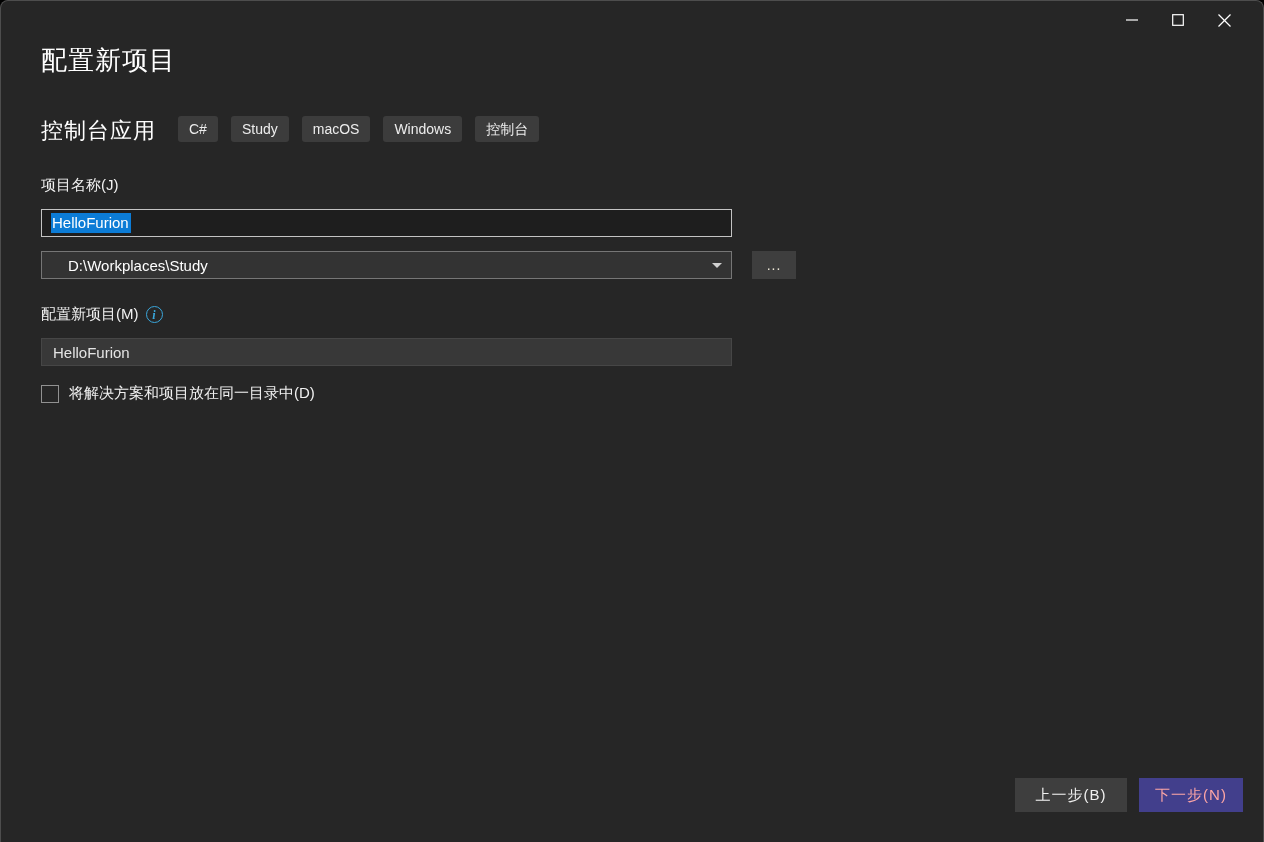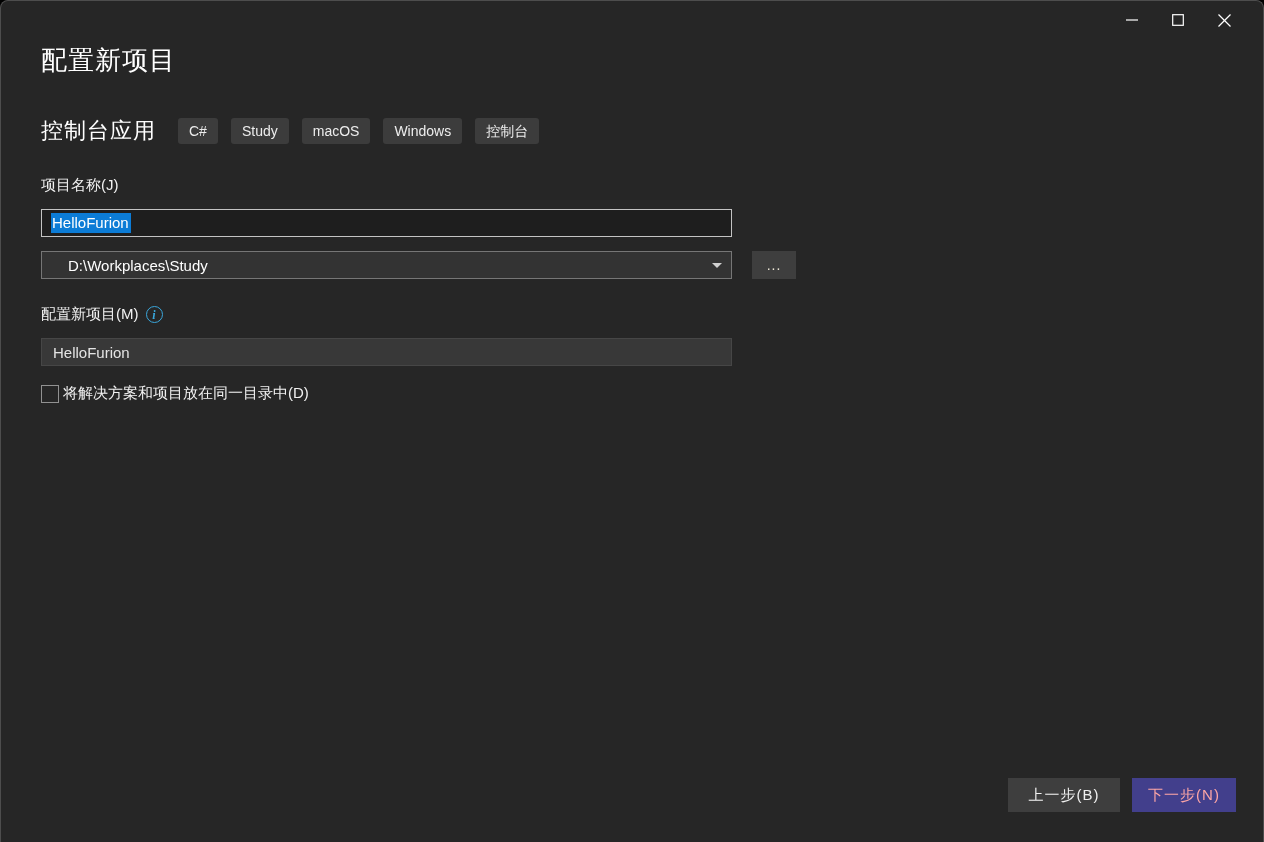--- a/index.html
+++ b/index.html
@@ -12,21 +12,21 @@
     border-radius:8px 8px 0 0;
   }
   
   .titlebar { position:absolute; top:0; left:0; right:0; height:38px; }
   .caption-buttons { position:absolute; top:3px; right:16px; display:flex; }
   .cap-btn { width:46px; height:32px; display:flex; align-items:center; justify-content:center; cursor:default; }
   .cap-btn svg { display:block; }
   
   .content { position:absolute; left:40px; top:0; right:28px; }
   .page-title { margin-top:42px; font-size:26px; font-weight:400; color:#fff; letter-spacing:1px; }
-  .template-row { margin-top:38px; display:flex; align-items:center; }
+  .template-row { margin-top:38px; display:flex; }
   .template-name { font-size:22px; color:#fff; letter-spacing:1px; }
   .tags { display:flex; margin-left:22px; gap:13px; }
   .tag { background:#3c3c3c; color:#ededed; font-size:14px; line-height:26px; height:26px;
          padding:0 11px; border-radius:3px; white-space:nowrap; }
   .field-label { font-size:15px; color:#f1f1f1; margin-top:26px; display:flex; align-items:center; gap:7px; }
   .lbl-project { margin-top:30px; }
   
   .textbox-focused {
     margin-top:14px; width:691px; height:28px; background:#1e1e1e;
     border:1px solid #c3c3c3; display:flex; align-items:center;
@@ -51,25 +51,25 @@
     color:#3aa7dc; font-size:12px; font-weight:bold; display:inline-flex;
     align-items:center; justify-content:center; font-family:"Liberation Serif",serif;
     font-style:italic; line-height:1; cursor:default; }
   
   .textbox {
     margin-top:14px; width:691px; height:28px; background:#383838;
     border:1px solid #464646; color:#e4e4e4; font-size:15px;
     padding-left:11px; outline:none; font-family:inherit;
   }
   
-  .checkbox-row { margin-top:18px; display:flex; align-items:center; gap:4px; cursor:default; }
+  .checkbox-row { margin-top:18px; display:flex; align-items:center; gap:10px; cursor:default; }
   .checkbox { width:18px; height:18px; border:1px solid #919191; background:#262626; }
   .checkbox-label { font-size:15px; color:#f1f1f1; }
   
-  .footer { position:absolute; right:27px; bottom:30px; display:flex; gap:12px; }
+  .footer { position:absolute; right:20px; bottom:30px; display:flex; gap:12px; }
   .btn { height:34px; font-size:15px; display:flex; align-items:center; justify-content:center;
          border:none; cursor:default; font-family:inherit; letter-spacing:1px; }
   .btn-back { width:112px; background:#3e3e3e; color:#f0f0f0; }
   .btn-next { width:104px; background:#423f8c; color:#fca5a5; }
 </style>
 </head>
 <body>
 
 <div class="window">
 

